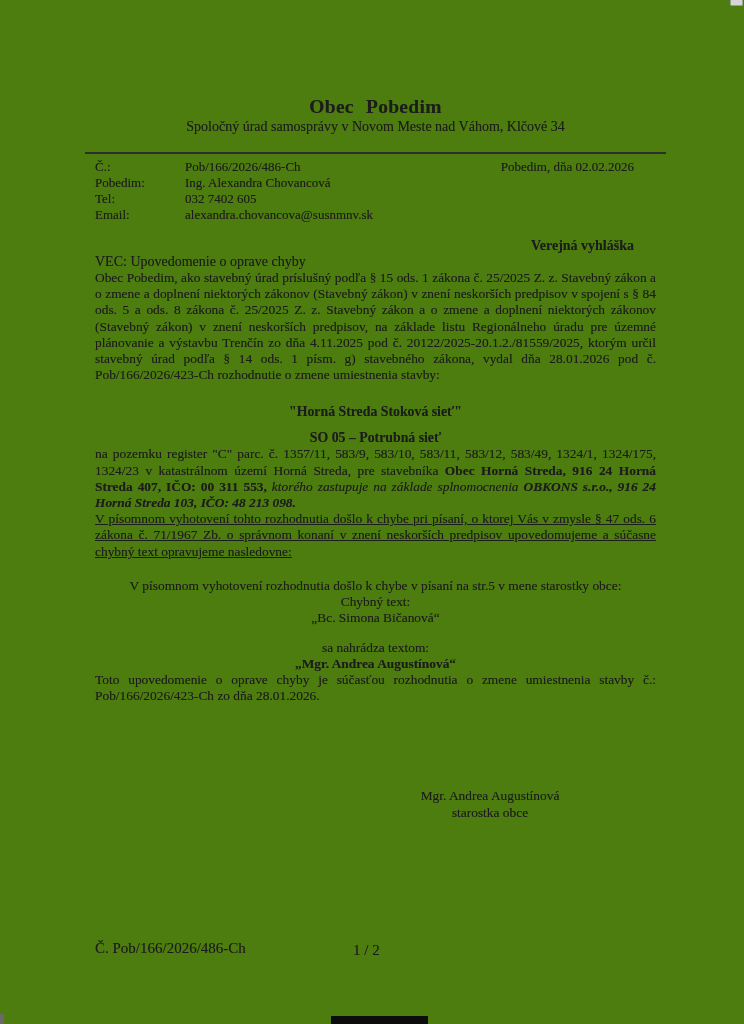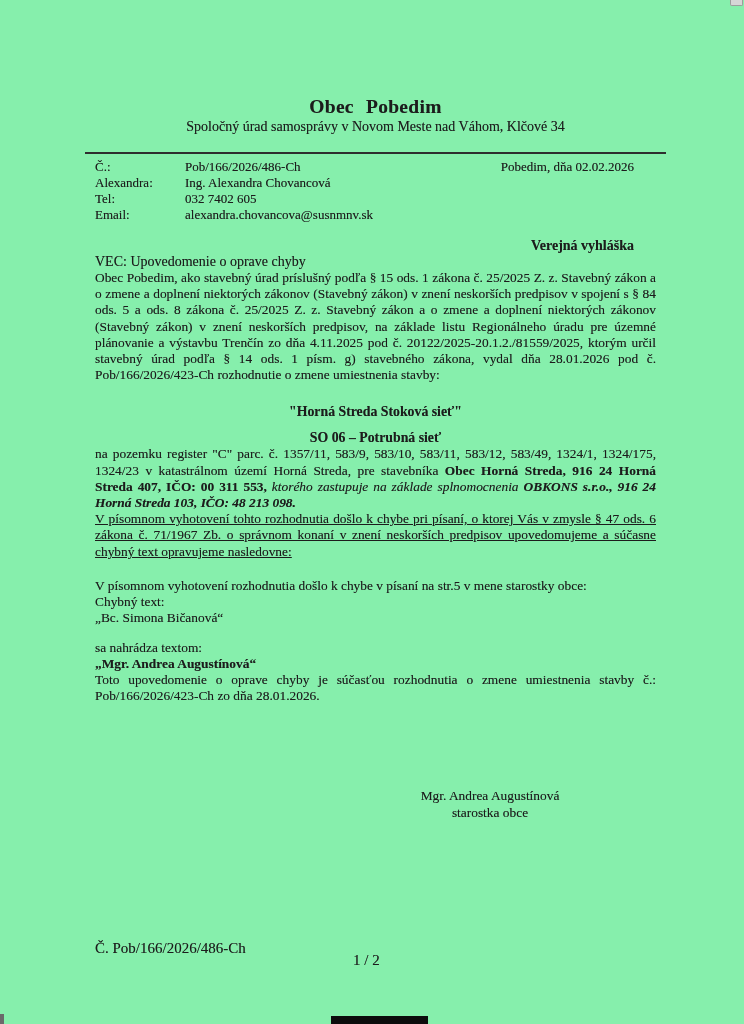--- a/index.html
+++ b/index.html
@@ -5,21 +5,21 @@
   html, body {
     margin: 0;
     padding: 0;
     background: #e8e8e8;
   }
   .page {
     position: relative;
     width: 744px;
     height: 1024px;
     margin: 0 auto;
-    background: #86efac;
+    background: #4d7c0f;
     color: #1c1c1c;
     font-family: "Liberation Serif", "DejaVu Serif", serif;
     font-size: 13.4px;
     line-height: 16.2px;
     overflow: hidden;
     box-sizing: border-box;
     padding: 95px 88px 0 95px;
     text-shadow: 0 0 0.5px rgba(30,30,30,0.45);
   }
   .b  { font-weight: bold; }
@@ -88,42 +88,42 @@
 
   .project-title, .project-object {
     text-align: center;
     font-weight: bold;
     font-size: 13.8px;
     line-height: 17px;
   }
   .project-title  { margin-top: 20px; }
   .project-object { margin-top: 9px; }
 
-  .correction-lines { margin-top: 18px; font-size: 13.4px; line-height: 16px; }
+  .correction-lines { margin-top: 18px; font-size: 13.4px; line-height: 16px; text-align: center; }
   .replace-block    { margin-top: 14px; }
 
   .signature-block {
     margin-top: 84px;
     margin-left: 235px;
     width: 320px;
     text-align: center;
     line-height: 16.5px;
   }
 
   .footer {
     position: absolute;
     left: 95px;
     right: 88px;
     top: 940px;
     font-size: 15px;
   }
   .footer-page {
     position: absolute;
     left: 258px;
-    top: 12px;
+    top: 2px;
     font-family: Liberation Serif, serif;
   }
 
   
   .artifact-top-right {
     position: absolute;
     top: 0; right: 1px;
     width: 11px; height: 5px;
     background: #d6d6d6;
     border: 1px solid #9d9d9d;
@@ -151,42 +151,42 @@
   <div class="doc-title">Obec Pobedim</div>
   <div class="doc-subtitle">Spoločný úrad samosprávy v Novom Meste nad Váhom, Klčové 34</div>
   <hr class="header-rule">
 
   <div class="meta-block">
     <div class="meta-row">
       <span class="meta-label">Č.:</span>
       <span class="meta-value">Pob/166/2026/486-Ch</span>
     </div>
     <div class="meta-row">
-      <span class="meta-label">Alexandra:</span>
+      <span class="meta-label">Pobedim:</span>
       <span class="meta-value">Ing. Alexandra Chovancová</span>
     </div>
     <div class="meta-row">
       <span class="meta-label">Tel:</span>
       <span class="meta-value">032 7402 605</span>
     </div>
     <div class="meta-row">
       <span class="meta-label">Email:</span>
       <span class="meta-value">alexandra.chovancova@susnmnv.sk</span>
     </div>
     <div class="meta-date">Pobedim, dňa 02.02.2026</div>
   </div>
 
   <div class="notice-type">Verejná vyhláška</div>
 
   <div class="subject">VEC: Upovedomenie o oprave chyby</div>
 
   <p class="body-par par-intro">Obec Pobedim, ako stavebný úrad príslušný podľa § 15 ods. 1 zákona č. 25/2025 Z. z. Stavebný zákon a o zmene a doplnení niektorých zákonov (Stavebný zákon) v znení neskorších predpisov v spojení s § 84 ods. 5 a ods. 8 zákona č. 25/2025 Z. z. Stavebný zákon a o zmene a doplnení niektorých zákonov (Stavebný zákon) v znení neskorších predpisov, na základe listu Regionálneho úradu pre územné plánovanie a výstavbu Trenčín zo dňa 4.11.2025 pod č. 20122/2025-20.1.2./81559/2025, ktorým určil stavebný úrad podľa § 14 ods. 1 písm. g) stavebného zákona, vydal dňa 28.01.2026 pod č. Pob/166/2026/423-Ch rozhodnutie o zmene umiestnenia stavby:</p>
 
   <div class="project-title">"Horná Streda Stoková sieť"</div>
-  <div class="project-object">SO 06 – Potrubná sieť</div>
+  <div class="project-object">SO 05 – Potrubná sieť</div>
 
   <p class="body-par par-parties"><span>na pozemku register "C" parc. č. 1357/11, 583/9, 583/10, 583/11, 583/12, 583/49, 1324/1, 1324/175, 1324/23 v katastrálnom území Horná Streda, pre stavebníka </span><span class="b">Obec Horná Streda, 916 24 Horná Streda 407, IČO: 00 311 553, </span><span class="i">ktorého zastupuje na základe splnomocnenia </span><span class="bi">OBKONS s.r.o., 916 24 Horná Streda 103, IČO: 48 213 098.</span></p>
 
   <p class="body-par par-correction">V písomnom vyhotovení tohto rozhodnutia  došlo k chybe pri písaní, o ktorej Vás v zmysle § 47 ods. 6 zákona č. 71/1967 Zb. o správnom konaní v znení neskorších predpisov upovedomujeme a súčasne chybný text opravujeme nasledovne:</p>
 
   <div class="correction-lines">
     <div>V písomnom vyhotovení rozhodnutia došlo k chybe v písaní  na str.5 v mene starostky obce:</div>
     <div>Chybný text:</div>
     <div>„Bc. Simona Bičanová“</div>
     <div class="replace-block">sa nahrádza textom:</div>

